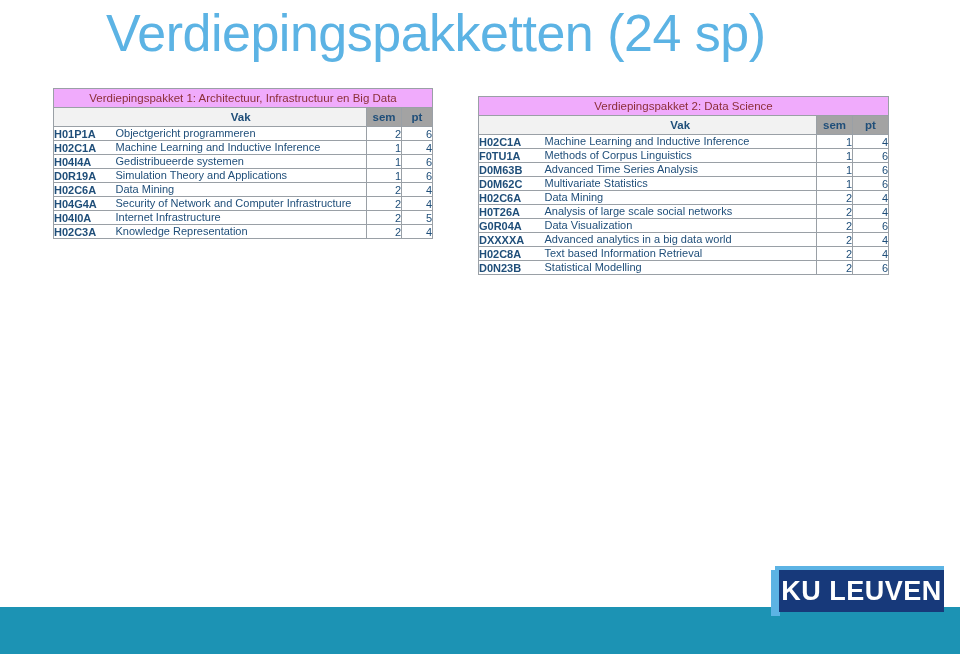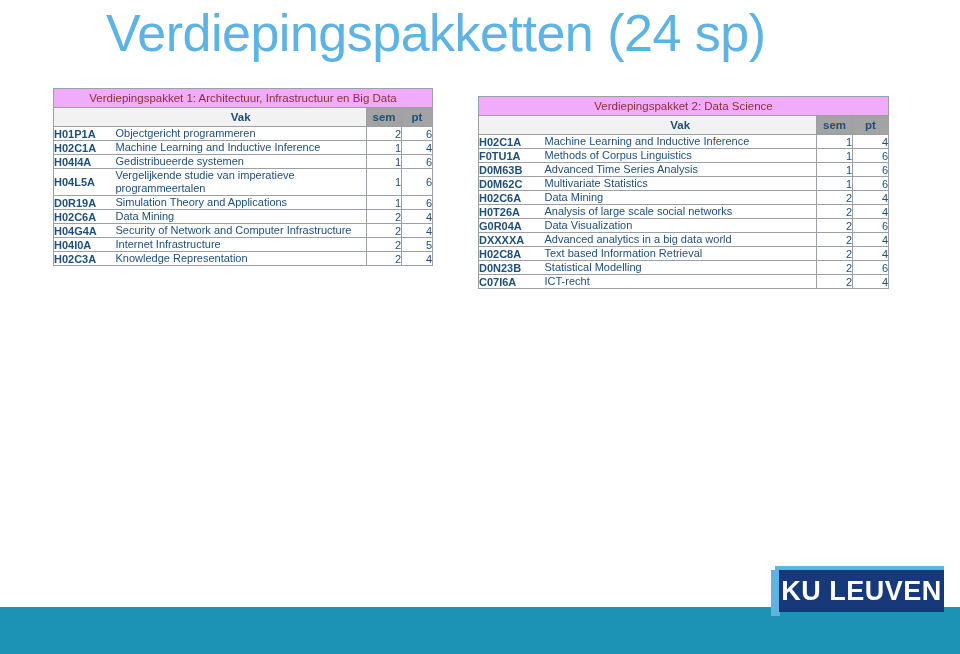--- a/index.html
+++ b/index.html
@@ -196,26 +196,20 @@
         <td class="c-sem">1</td>
         <td class="c-pt">4</td>
       </tr>
       <tr>
         <td class="c-code">H04I4A</td>
         <td class="c-name">Gedistribueerde systemen</td>
         <td class="c-sem">1</td>
         <td class="c-pt">6</td>
       </tr>
       <tr>
-        <td class="c-code">H04L5A</td>
-        <td class="c-name">Vergelijkende studie van imperatieve programmeertalen</td>
-        <td class="c-sem">1</td>
-        <td class="c-pt">6</td>
-      </tr>
-      <tr>
         <td class="c-code">D0R19A</td>
         <td class="c-name">Simulation Theory and Applications</td>
         <td class="c-sem">1</td>
         <td class="c-pt">6</td>
       </tr>
       <tr>
         <td class="c-code">H02C6A</td>
         <td class="c-name">Data Mining</td>
         <td class="c-sem">2</td>
         <td class="c-pt">4</td>
@@ -313,26 +307,20 @@
         <td class="c-name">Text based Information Retrieval</td>
         <td class="c-sem">2</td>
         <td class="c-pt">4</td>
       </tr>
       <tr>
         <td class="c-code">D0N23B</td>
         <td class="c-name">Statistical Modelling</td>
         <td class="c-sem">2</td>
         <td class="c-pt">6</td>
       </tr>
-      <tr>
-        <td class="c-code">C07I6A</td>
-        <td class="c-name">ICT-recht</td>
-        <td class="c-sem">2</td>
-        <td class="c-pt">4</td>
-      </tr>
     </tbody>
 </table>
 
 <div id="bottom-band"></div>
 
 <div id="ku-logo">
   <div class="accent-top"></div>
   <div class="accent-bar"></div>
   <div class="logo-box">
     <span class="logo-text">KU LEUVEN</span>

